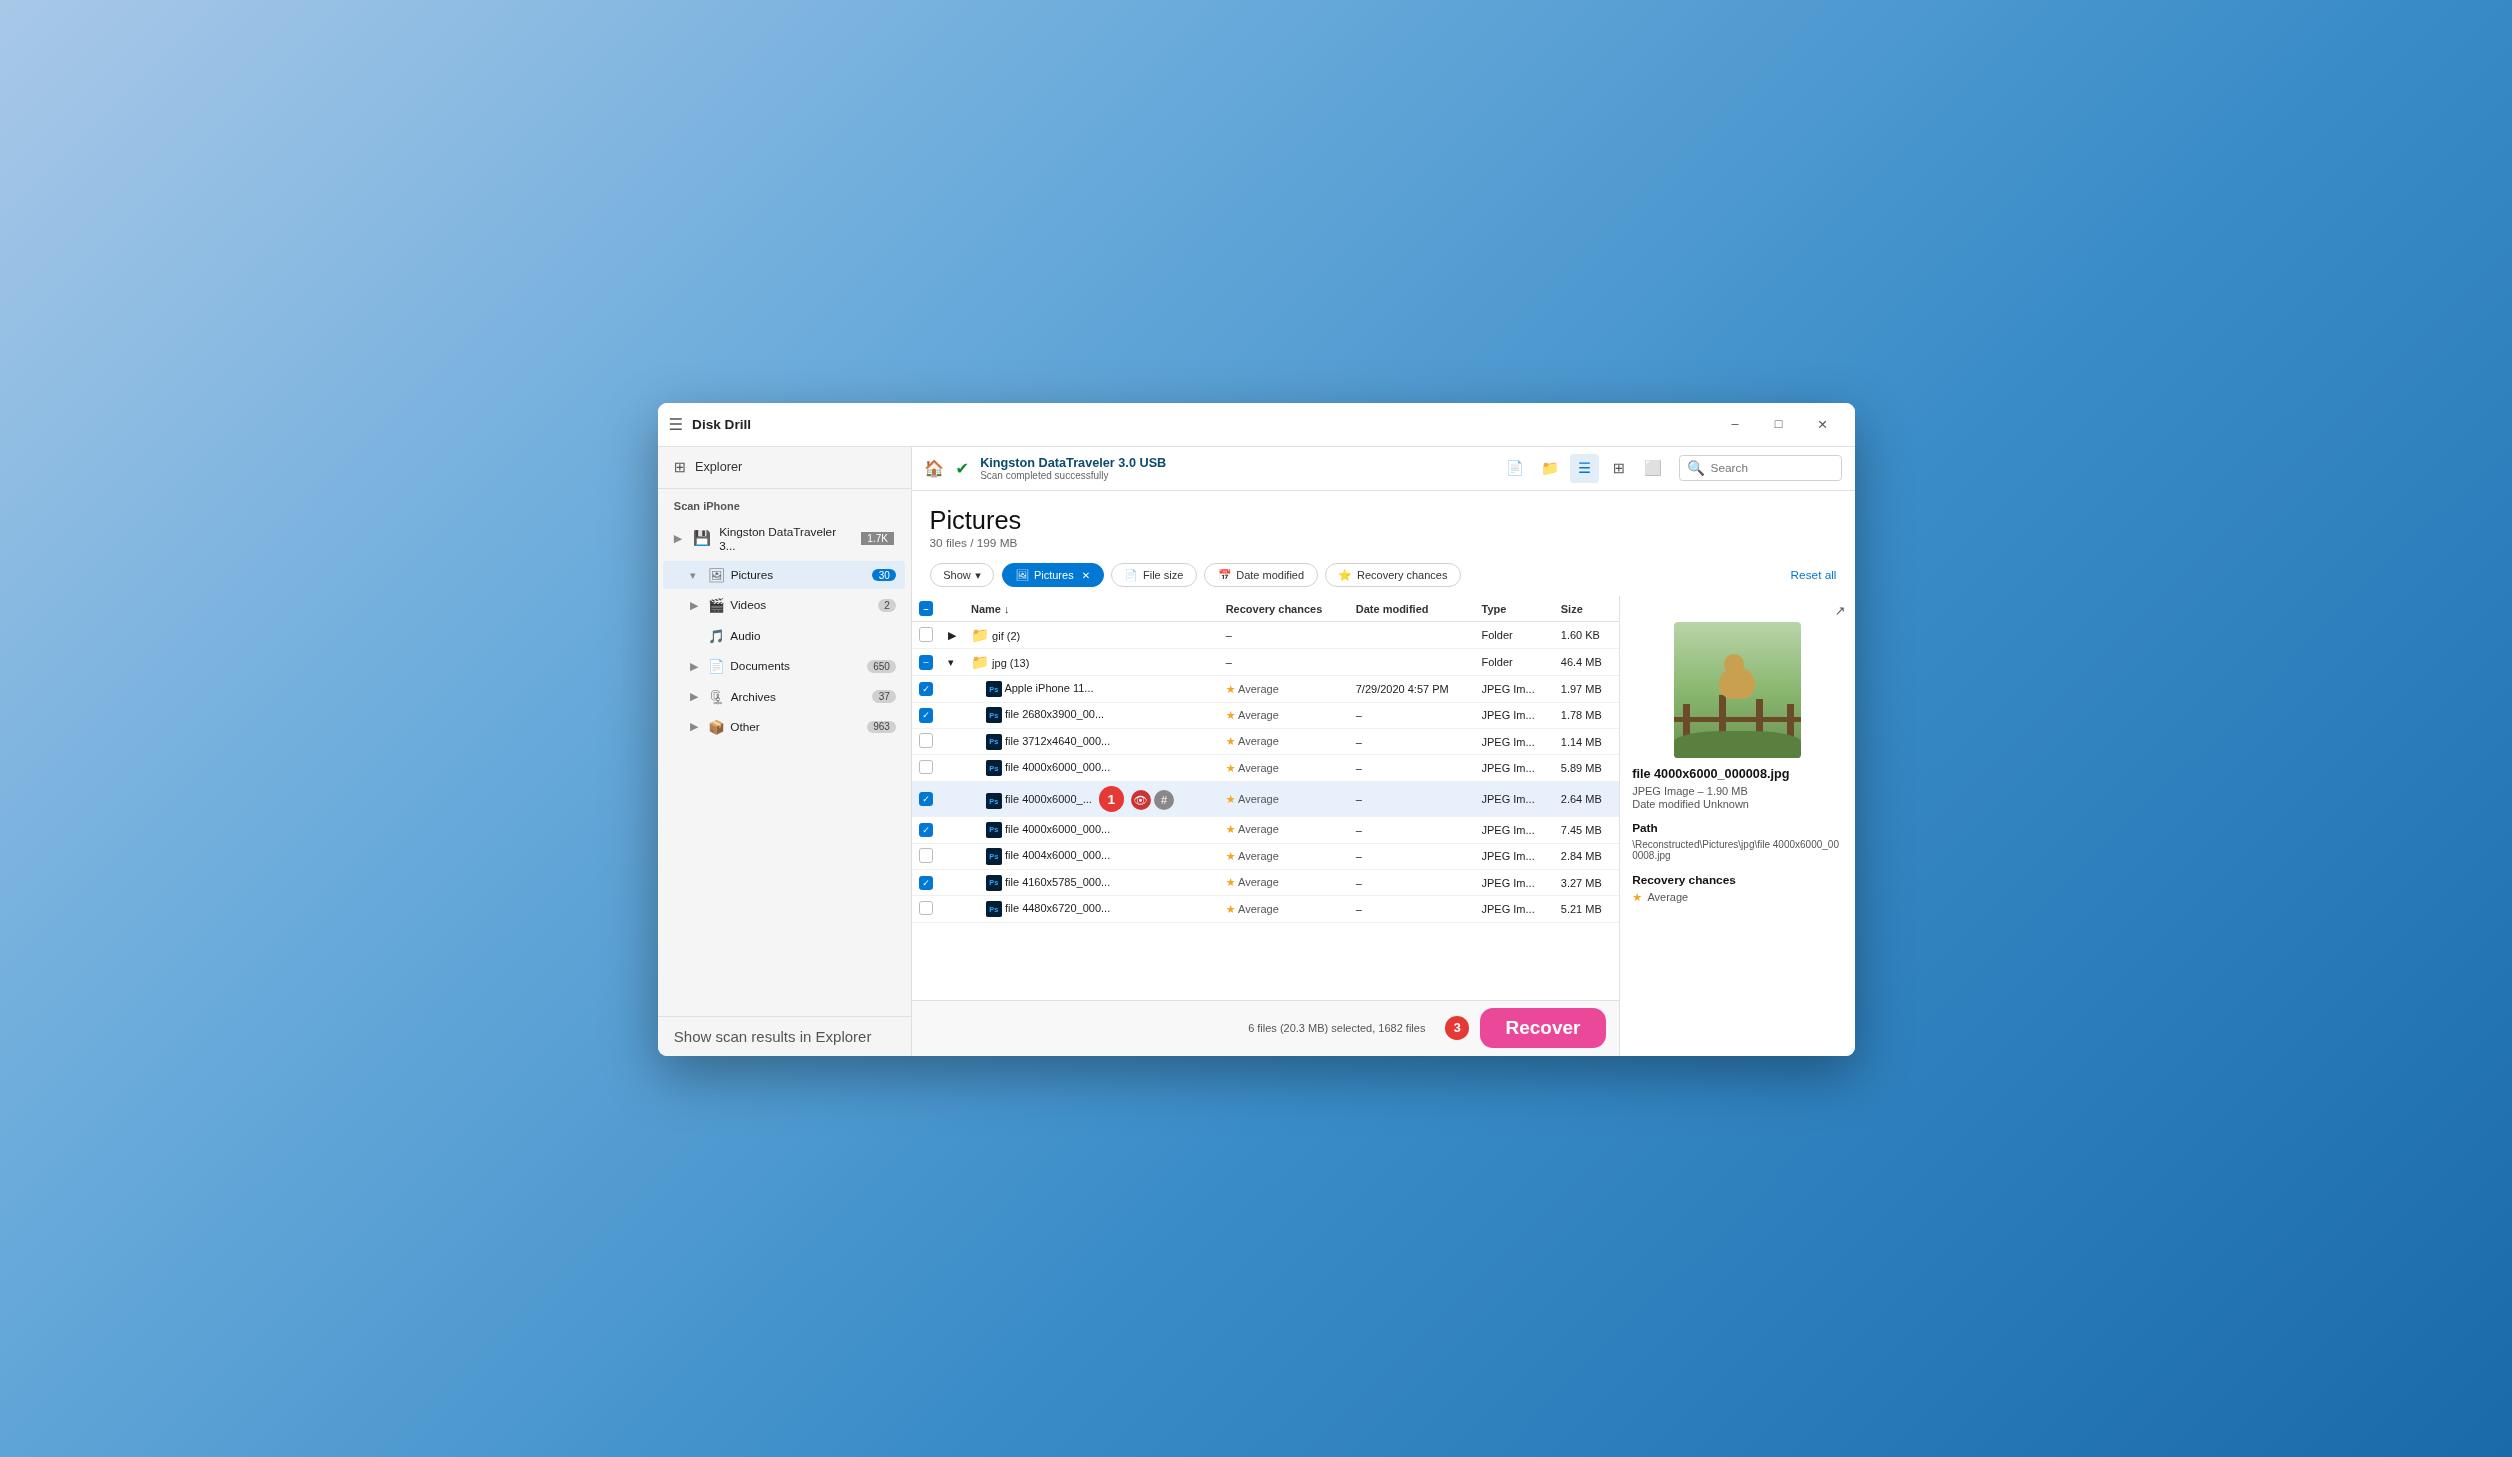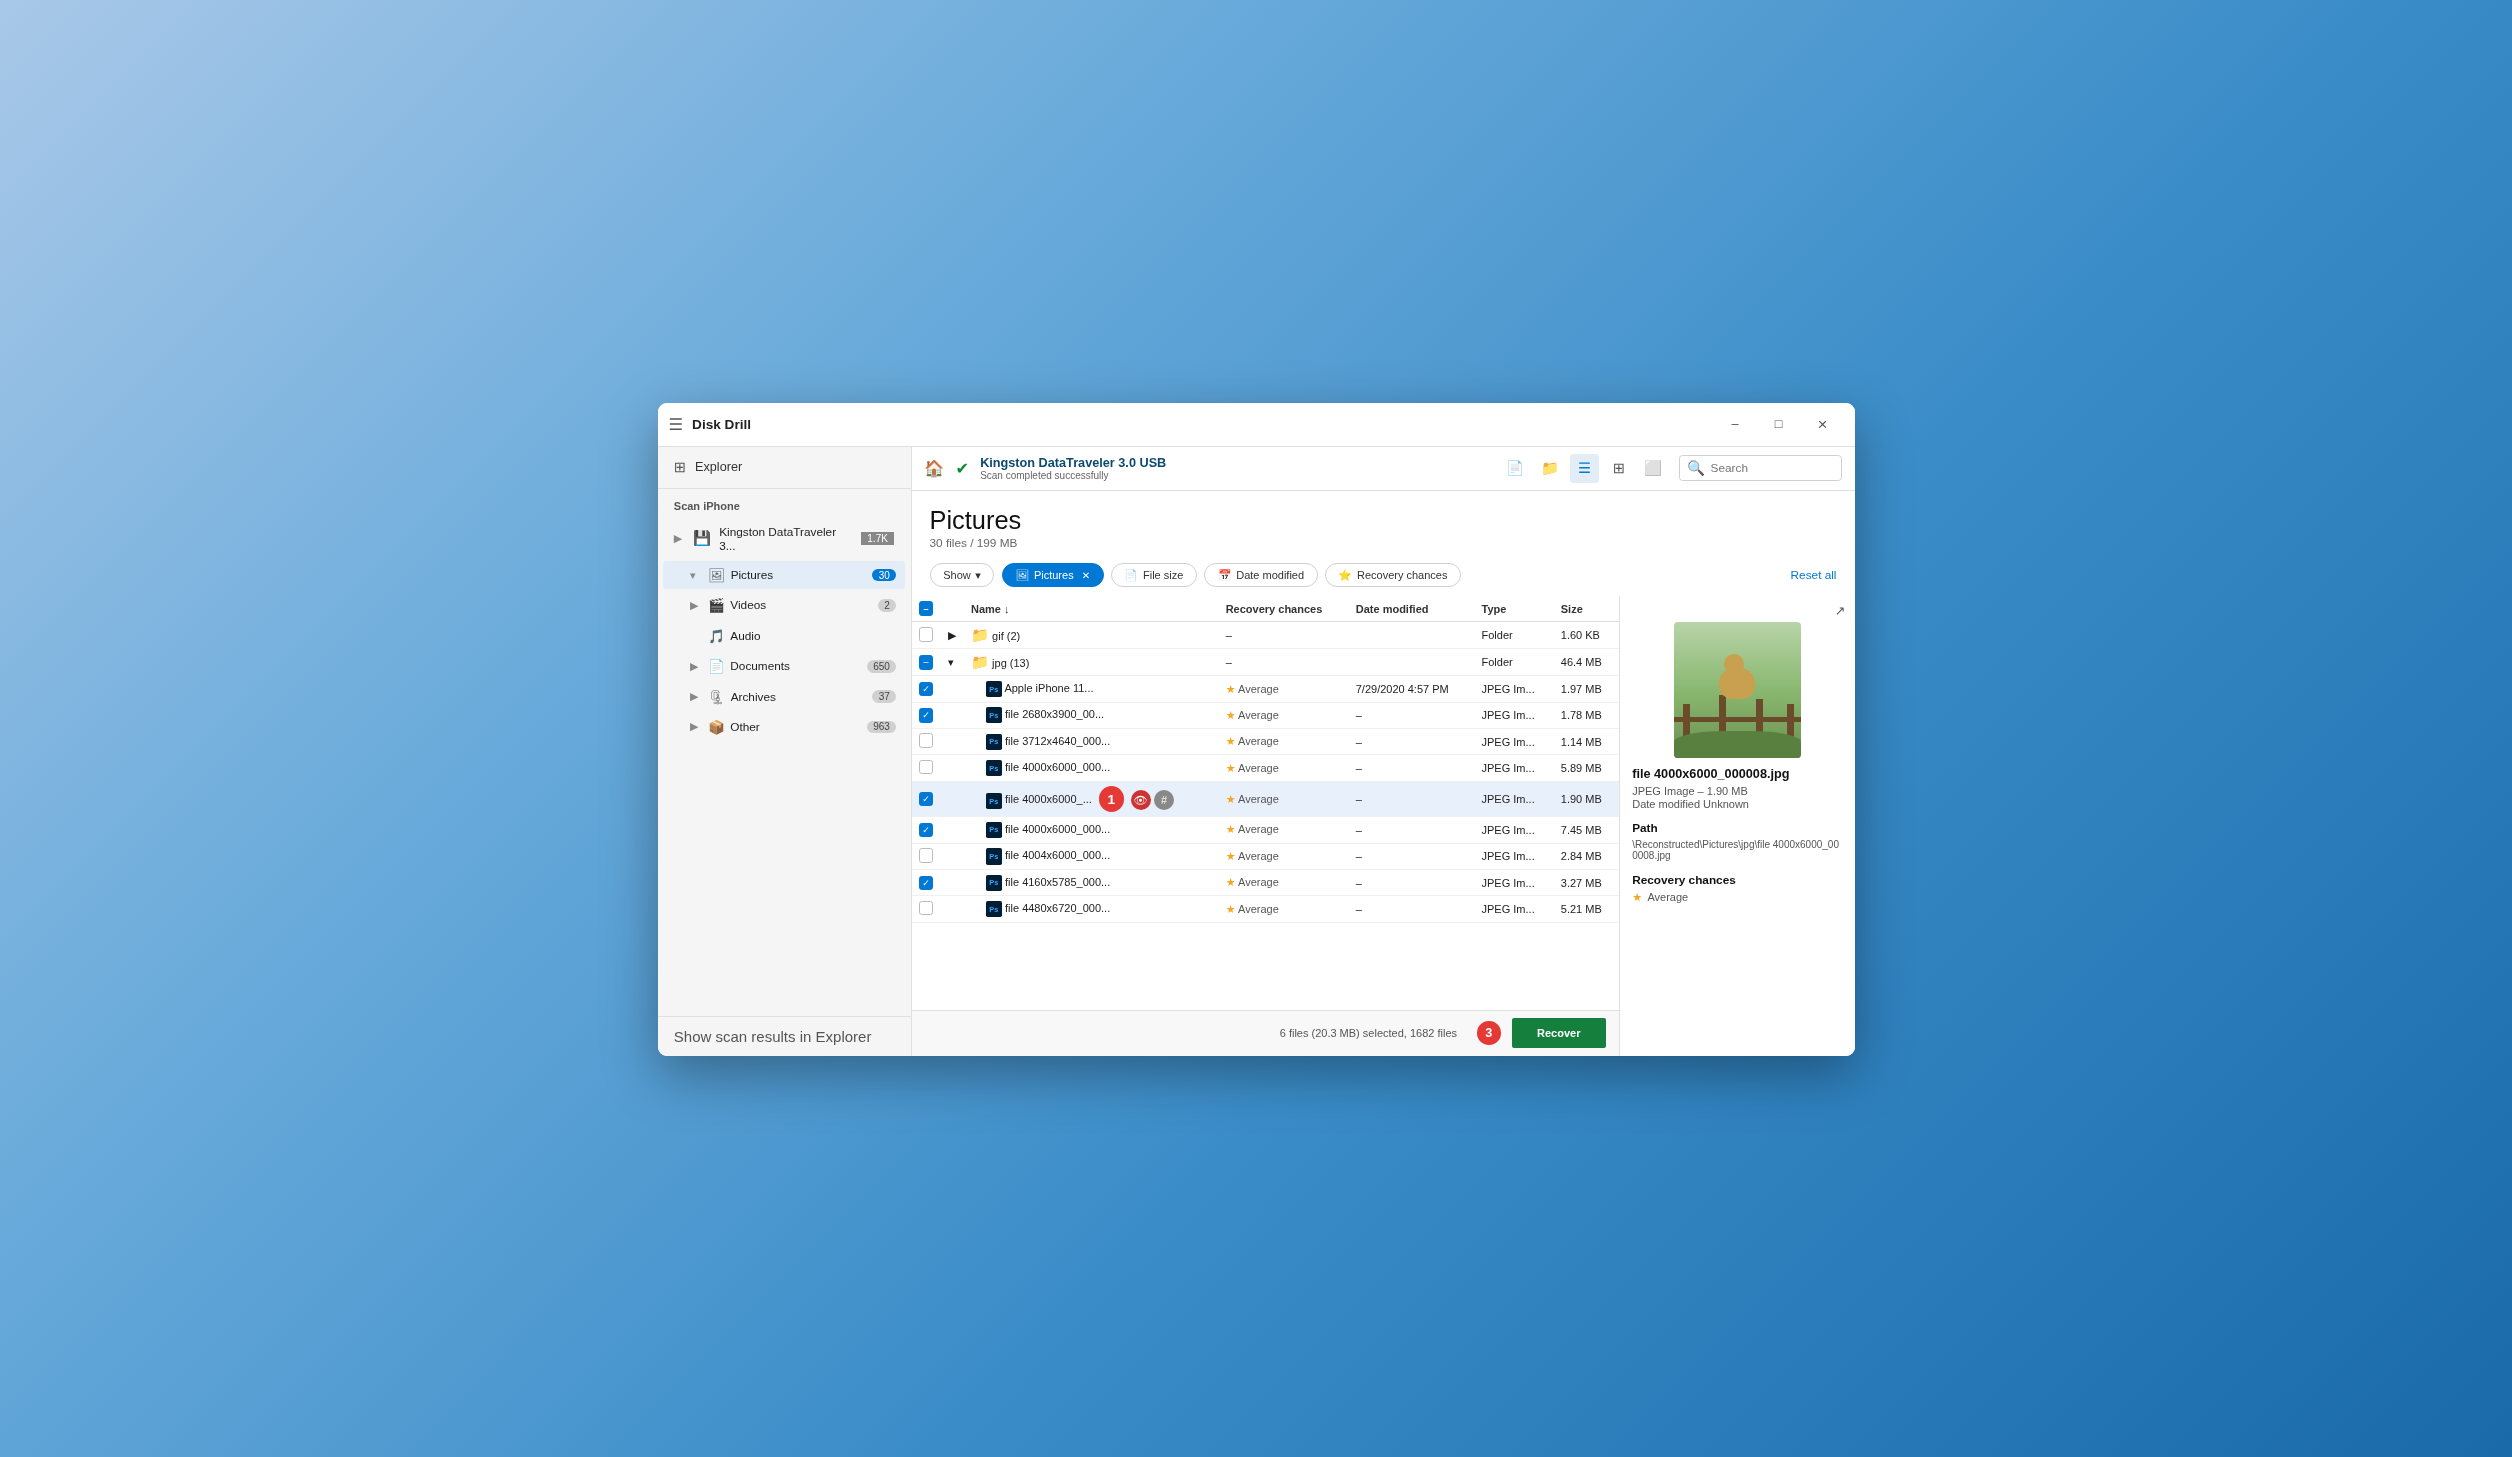--- a/index.html
+++ b/index.html
@@ -430,26 +430,26 @@
       background: #e53935;
       color: #fff;
       border-radius: 50%;
       width: 23.6px; height: 23.6px;
       display: flex; align-items: center; justify-content: center;
       font-size: 12.7px;
       font-weight: 700;
       flex-shrink: 0;
     }
     .recover-btn {
-      background: #15803d;
+      background: #ec4899;
       color: #fff;
       border: none;
-      border-radius: 2px;
+      border-radius: 13px;
       padding: 9px 25.4px;
-      font-size: 11px;
+      font-size: 19px;
       font-weight: 600;
       cursor: pointer;
     }
     .content-area {
       display: flex;
       flex: 1;
       overflow: hidden;
     }
     .left-content {
       flex: 1;
@@ -719,21 +719,21 @@
                       <button class="preview-btn eye">👁</button>
                       <button class="preview-btn hash">#</button>
                     </div>
                   </td>
                   <td>
                     <span class="star-icon">★</span>
                     <span class="recovery-text">Average</span>
                   </td>
                   <td>–</td>
                   <td>JPEG Im...</td>
-                  <td>1.90 MB</td>
+                  <td>2.64 MB</td>
                 </tr>
 
                 <tr>
                   <td><div class="checkbox checked">✓</div></td>
                   <td></td>
                   <td style="padding-left:22px">
                     <span class="ps-icon">Ps</span>
                     <span>file 4000x6000_000...</span>
                   </td>
                   <td>

